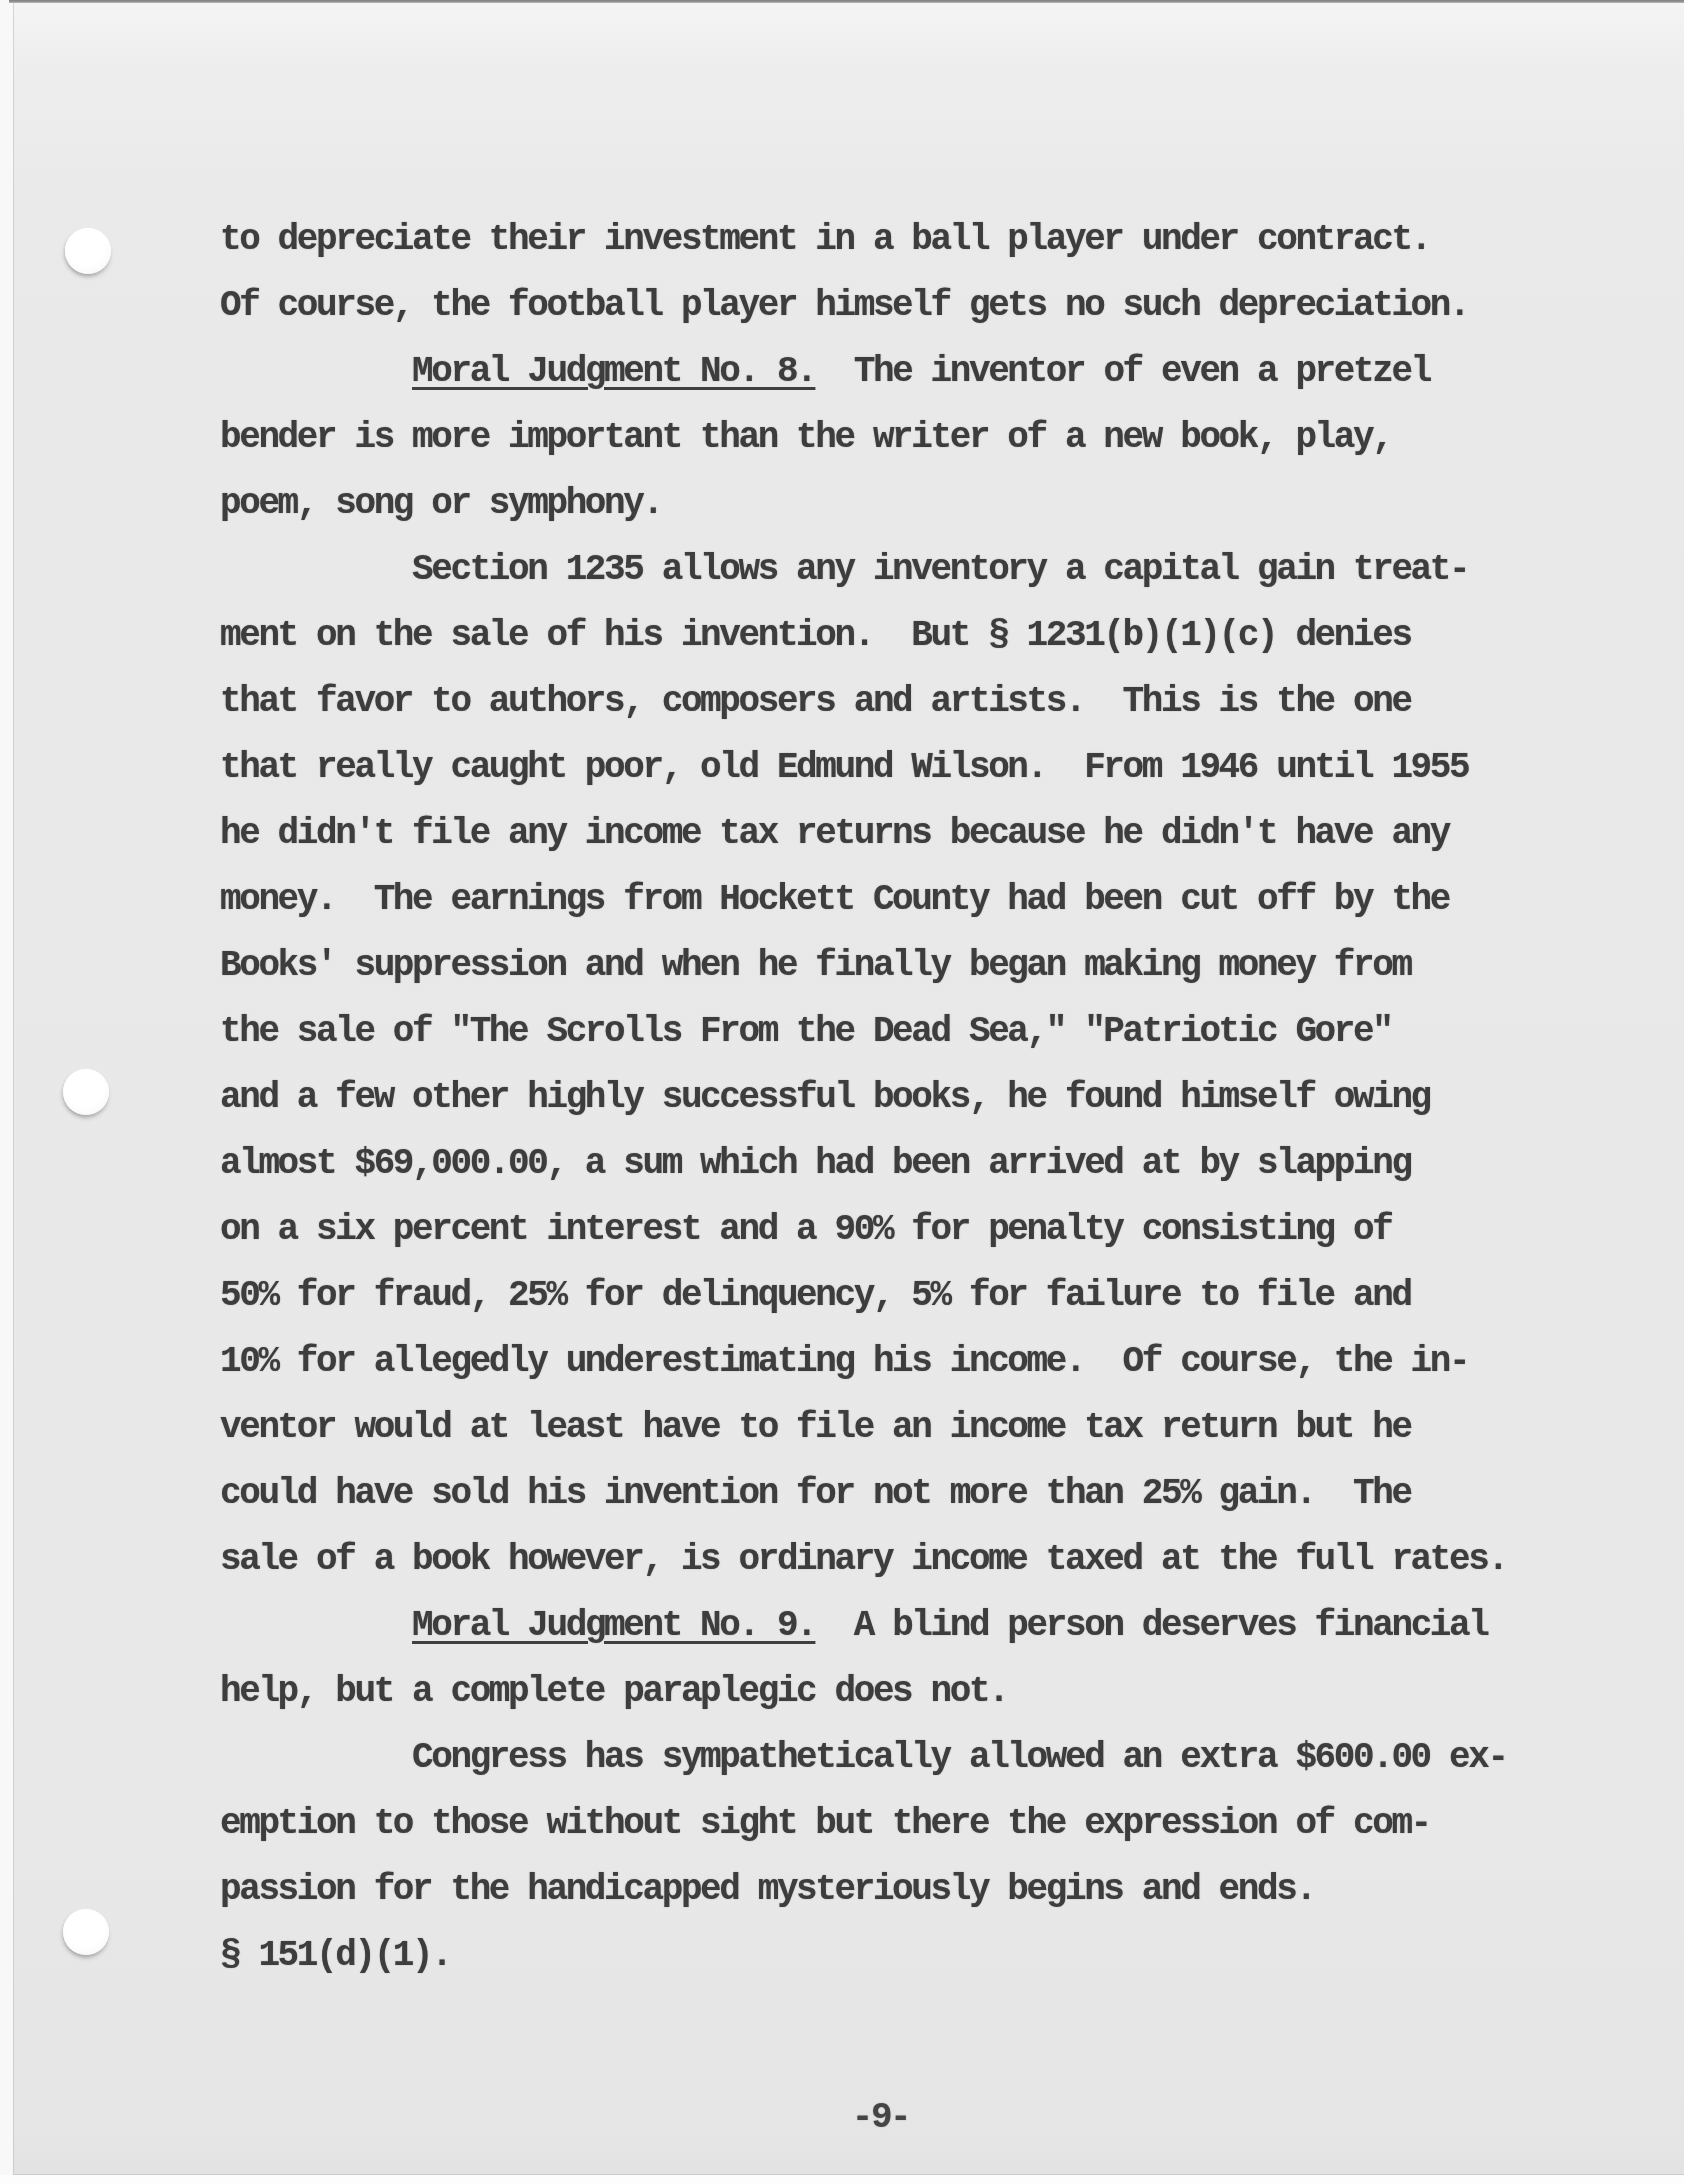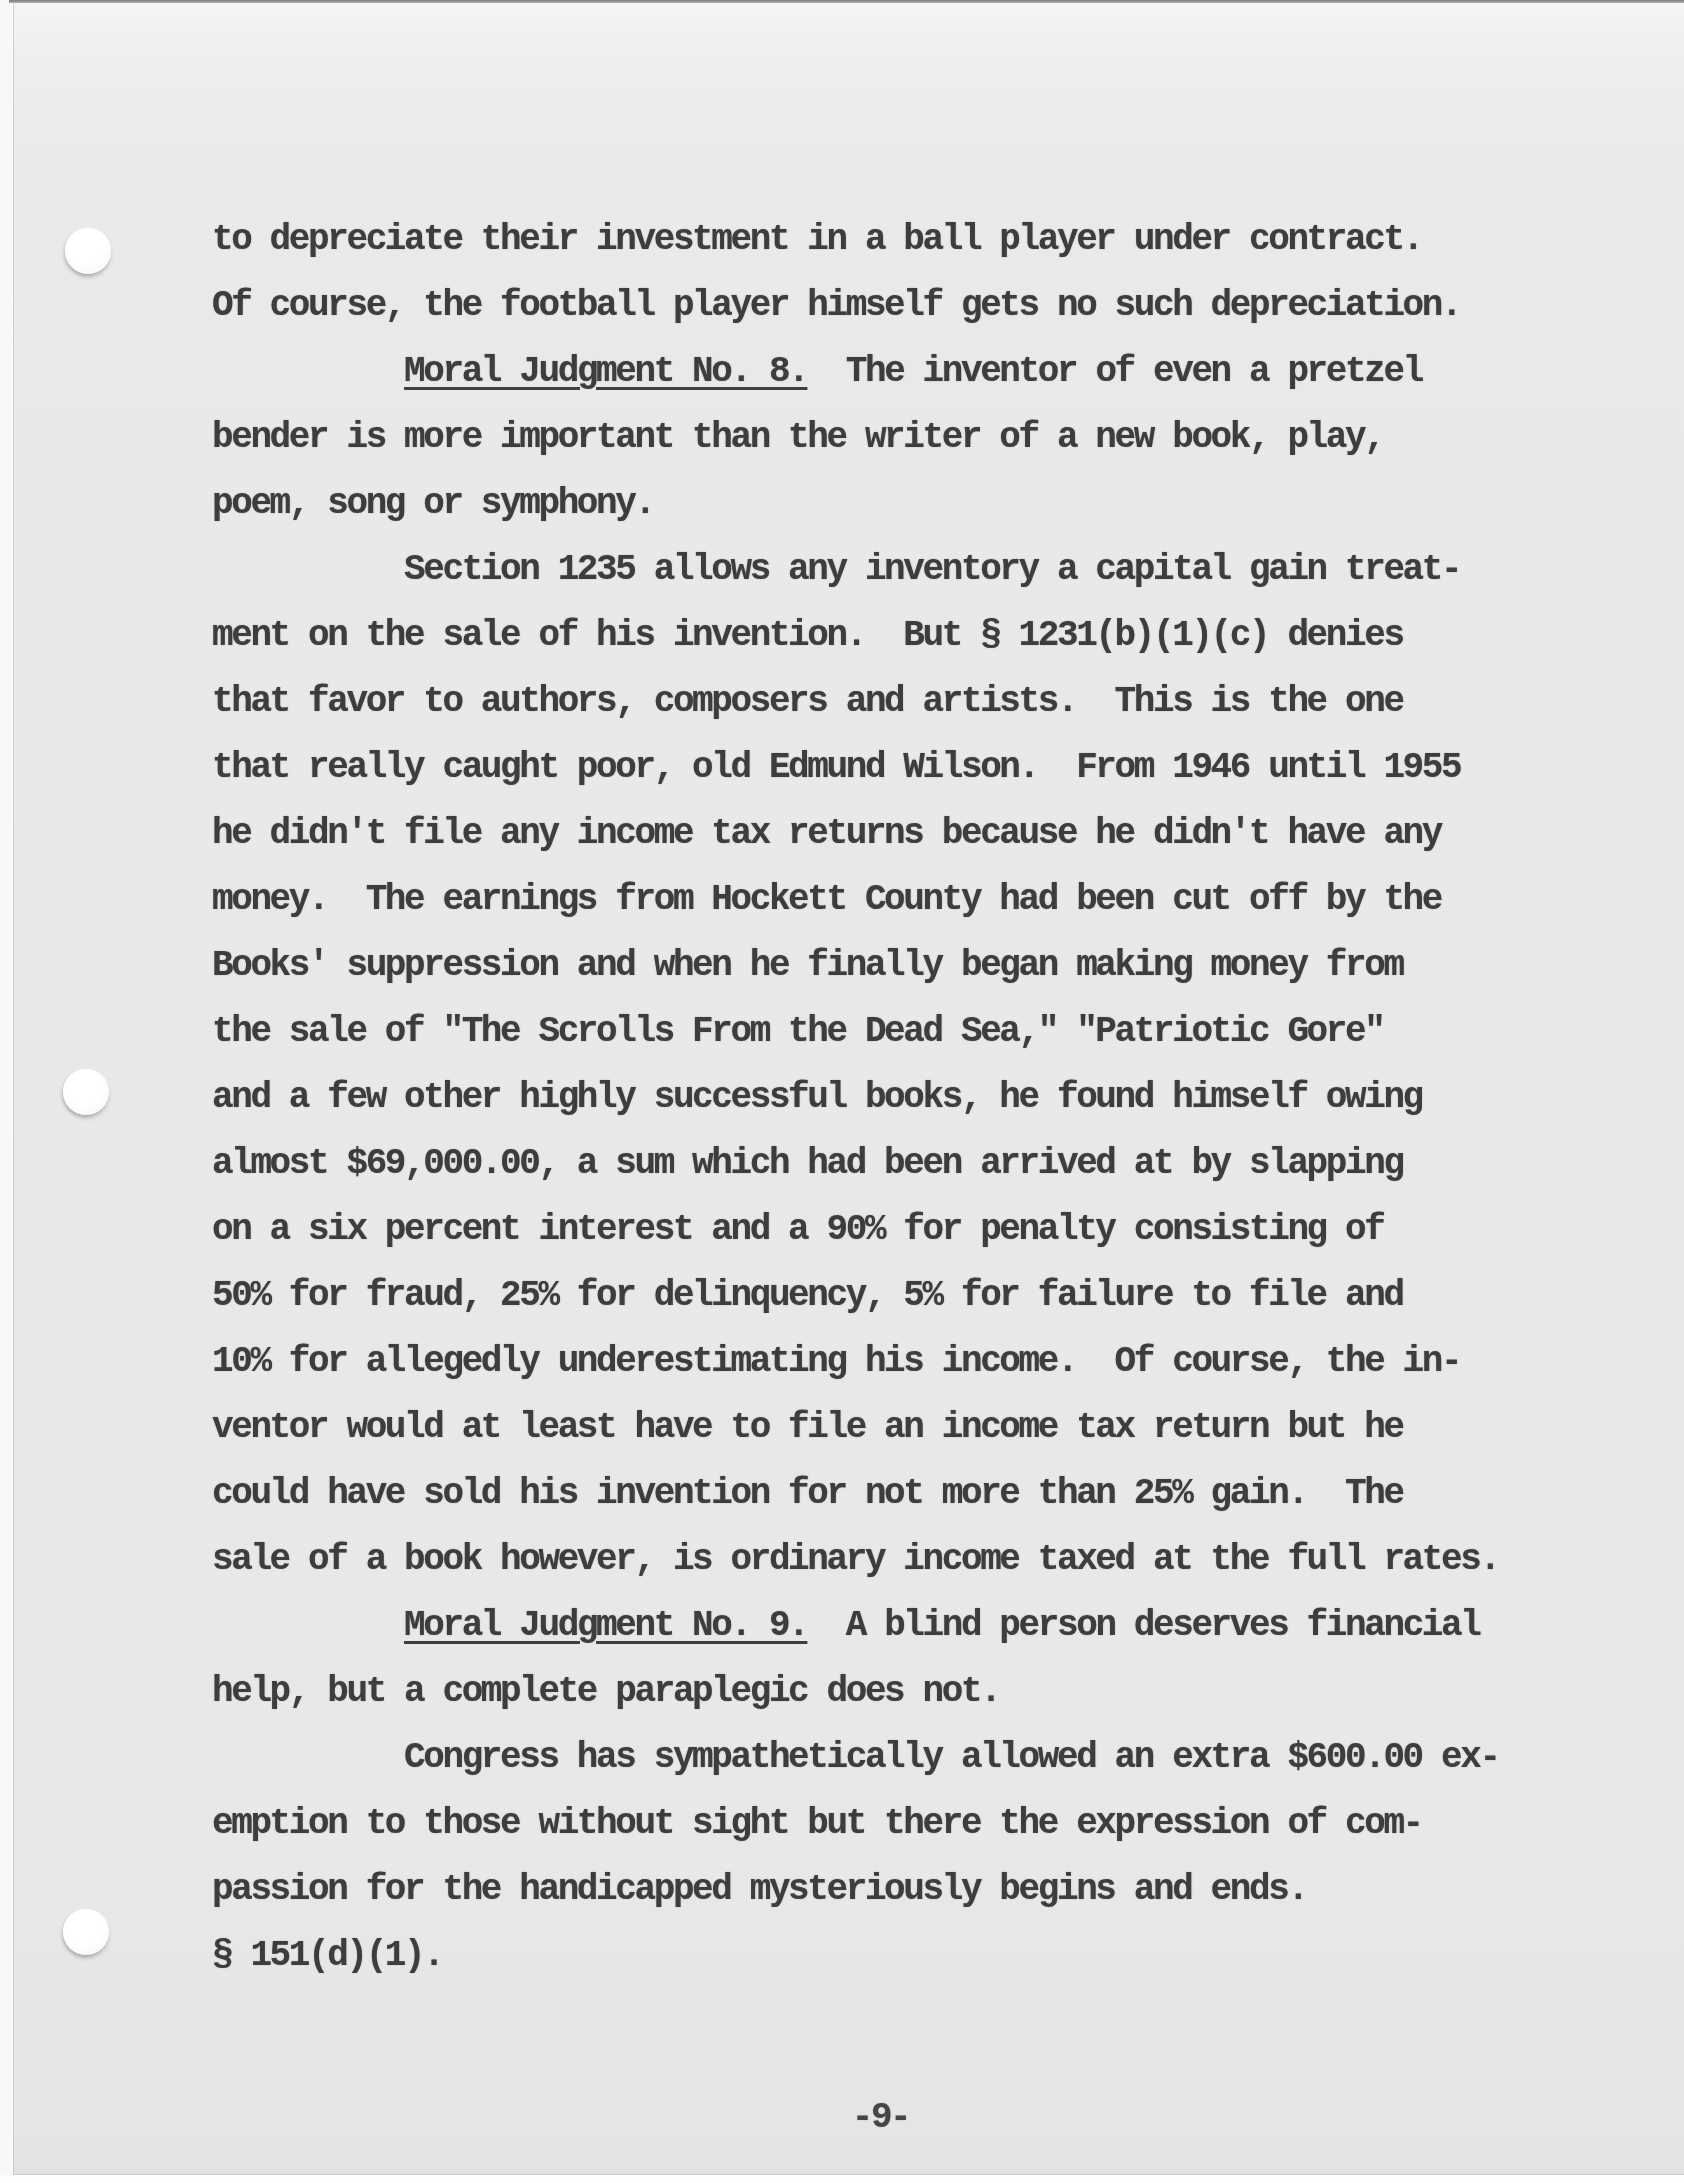--- a/index.html
+++ b/index.html
@@ -61,21 +61,21 @@
       -2.6px 2px 3.3px -1.3px rgba(140,140,140,0.30),
       inset 0 1.3px 2px rgba(255,255,255,0.9);
     z-index: 4;
   }
   .hole-1 { left: 65px;  top: 228px;  }
   .hole-2 { left: 63px;  top: 1069px; }
   .hole-3 { left: 63px;  top: 1909px; }
 
   .text-block {
     position: absolute;
-    left: 212px;
+    left: 220px;
     top: 207px;
     z-index: 5;
     white-space: pre;
     font-size: 36px;
     font-weight: 700;
     letter-spacing: -2.4px;
     color: #3d3d3d;
     text-shadow: 0 0 1.3px rgba(66,66,66,0.45);
   }
   .line {

